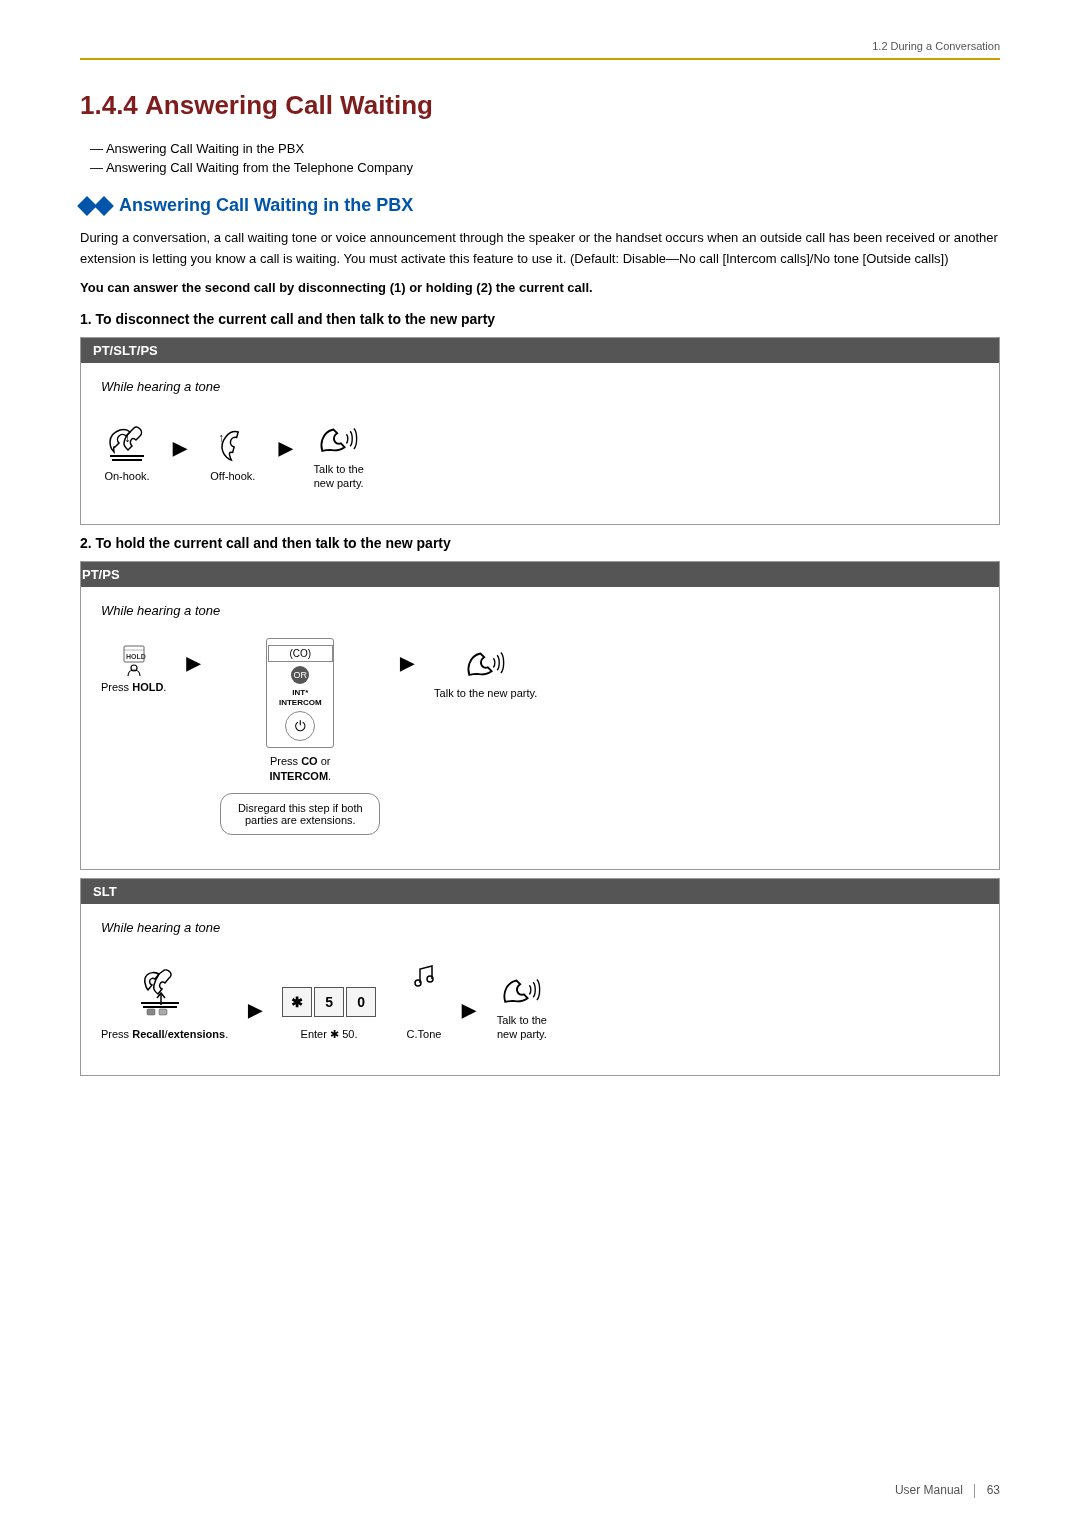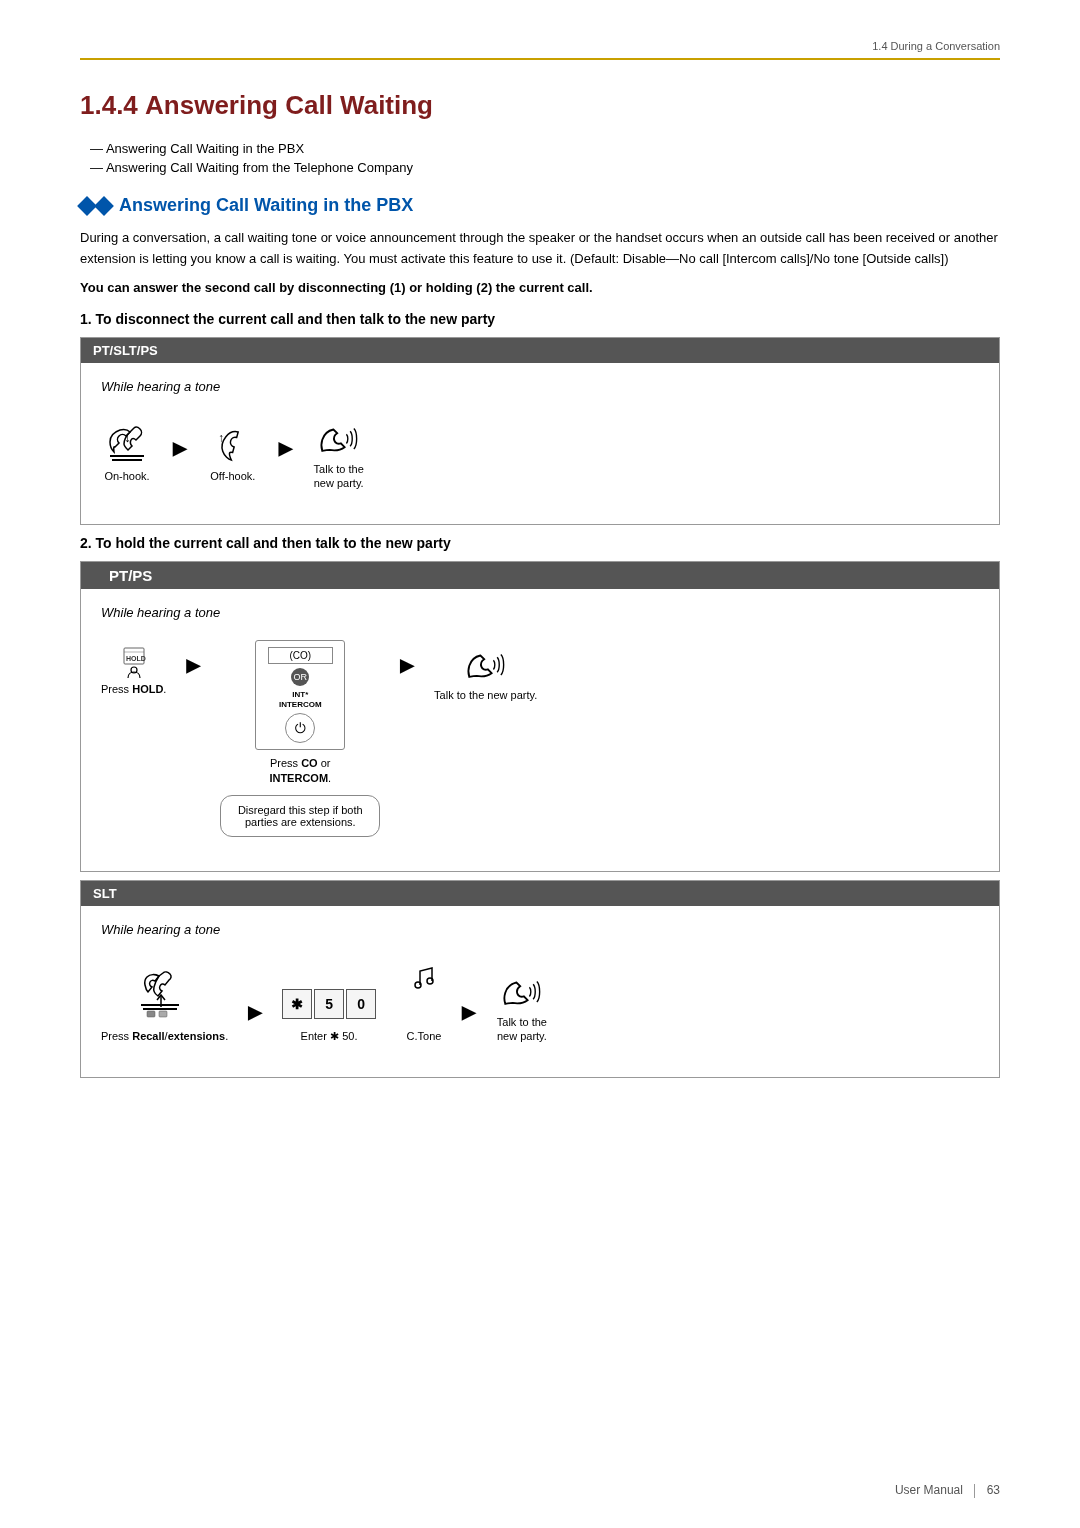--- a/index.html
+++ b/index.html
@@ -227,40 +227,40 @@
       color: #fff;
       font-weight: bold;
       font-size: 13px;
       padding: 5px 12px;
     }
 
     .pt-ps-header {
       background: #555;
       color: #fff;
       font-weight: bold;
-      font-size: 15px;
-      padding: 5px 28px;
+      font-size: 13px;
+      padding: 5px 1px;
     }
 
     .slt-header {
       background: #555;
       color: #fff;
       font-weight: bold;
       font-size: 13px;
       padding: 5px 12px;
     }
 
   </style>
 </head>
 <body>
 
 <div class="page-container">
 
   <div class="top-header">
-    <span>1.4 During a Conversation</span>
+    <span>1.2 During a Conversation</span>
   </div>
 
   <h1 class="section-title">
     <span class="section-num">1.4.4</span>&nbsp;<span>Answering Call Waiting</span>
   </h1>
 
   <ul class="bullet-list">
     <li>Answering Call Waiting in the PBX</li>
     <li>Answering Call Waiting from the Telephone Company</li>
   </ul>
@@ -356,21 +356,21 @@
               <circle cx="24" cy="30" r="3" fill="none" stroke="#000" stroke-width="1.2"></circle>
               <path d="M18,38 C18,34 21,32 24,32 C27,32 30,34 30,38" fill="none" stroke="#000" stroke-width="1.2"></path>
             </svg>
           </div>
           <div class="flow-label">Press <strong>HOLD</strong>.</div>
         </div>
 
         <div class="arrow" style="margin-top:14px;">▶</div>
 
         <div style="display:flex; flex-direction:column; align-items:center; gap:6px;">
-          <div style="border:1px solid #888; border-radius:3px; padding:6px 10px; width:90px; display:flex; flex-direction:column; align-items:center; gap:4px;">
+          <div style="border:1px solid #888; border-radius:3px; padding:6px 10px; width:68px; display:flex; flex-direction:column; align-items:center; gap:4px;">
 
             <div style="border:1px solid #888; padding:2px 8px; font-size:10px; text-align:center; width:65px;">(CO)</div>
 
             <div style="background:#555; color:#fff; border-radius:50%; width:18px; height:18px; font-size:9px; display:flex; align-items:center; justify-content:center;">OR</div>
 
             <div style="font-size:8px; font-weight:bold; text-align:center; line-height:1.2;">INT*<br>INTERCOM</div>
 
             <div style="border:1px solid #888; border-radius:50%; width:30px; height:30px; display:flex; align-items:center; justify-content:center; font-size:14px;">⏻</div>
           </div>
           <div class="flow-label">Press <strong>CO</strong> or<br><strong>INTERCOM</strong>.</div>

